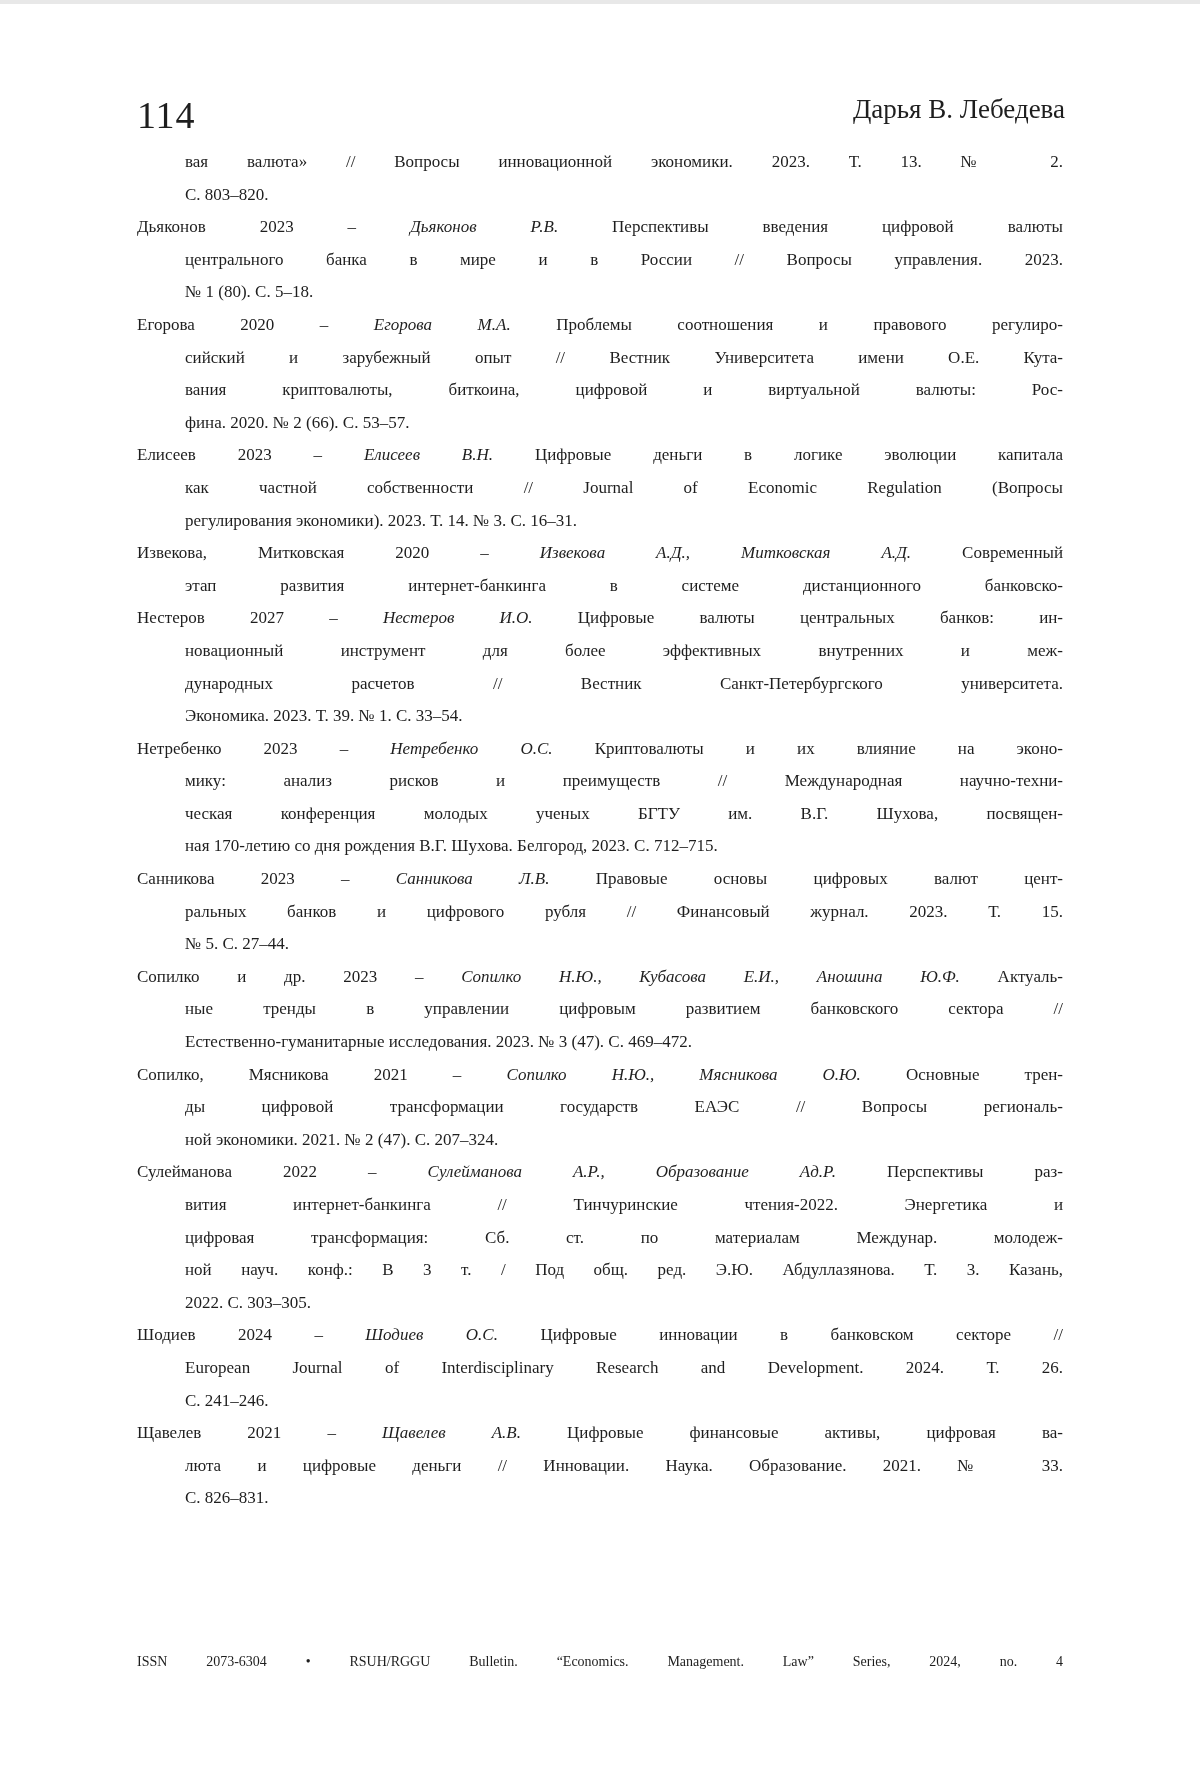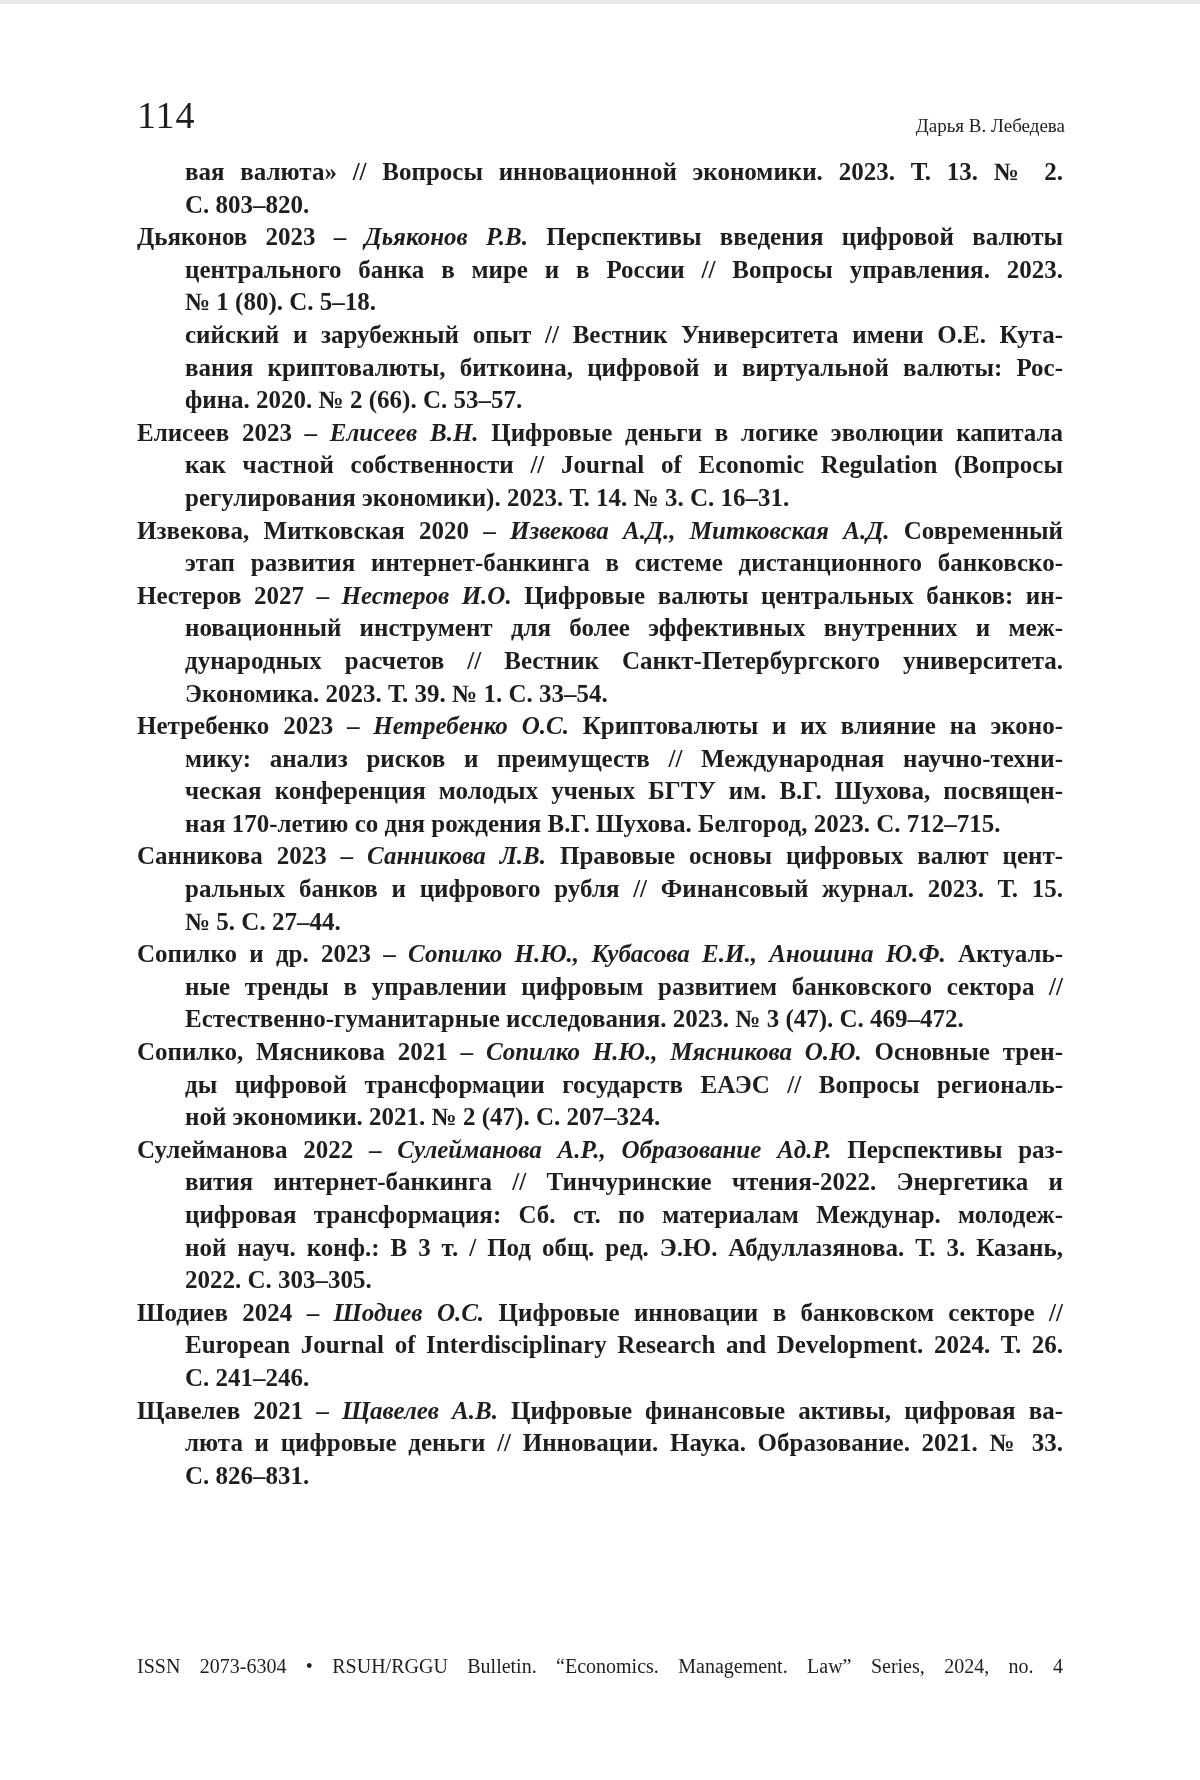--- a/index.html
+++ b/index.html
@@ -17,43 +17,42 @@
     position: absolute;
     left: 137px;
     top: 92px;
     font-size: 38px;
     line-height: 1;
     letter-spacing: 1px;
   }
   #running-author {
     position: absolute;
     right: 135px;
-    top: 112px;
-    font-size: 19px;
+    top: 92px;
+    font-size: 27px;
     line-height: 1;
   }
   #refs {
     position: absolute;
     left: 137px;
-    top: 152px;
+    top: 142px;
     width: 926px;
-    font-size: 25px;
-    font-weight: bold;
+    font-size: 17px;
   }
   .ref { padding-left: 48px; }
   .ref .line { line-height: 32.6px; }
   .ref .line.first { margin-left: -48px; }
   .line.j { text-align: justify; text-align-last: justify; }
   em { font-style: italic; }
   #footer {
     position: absolute;
     left: 137px;
     top: 1650px;
     width: 926px;
-    font-size: 20px;
+    font-size: 14px;
     line-height: 1.2;
     text-align: justify;
     text-align-last: justify;
   }
 </style>
 </head>
 <body>
 
 <div id="page">
   <div id="folio">114</div>
@@ -63,20 +62,21 @@
       <div class="ref cont">
         <div class="line j"><span>вая валюта» // Вопросы инновационной экономики. 2023. Т. 13. № 2.</span></div>
         <div class="line"><span>С. 803–820.</span></div>
       </div>
       <div class="ref">
         <div class="line j first"><span>Дьяконов 2023 – </span><em>Дьяконов Р.В.</em><span> Перспективы введения цифровой валюты</span></div>
         <div class="line j"><span>центрального банка в мире и в России // Вопросы управления. 2023.</span></div>
         <div class="line"><span>№ 1 (80). С. 5–18.</span></div>
       </div>
       <div class="ref">
+        <div class="line j first"><span>Егорова 2020 – </span><em>Егорова М.А.</em><span> Проблемы соотношения и правового регулиро-</span></div>
         <div class="line j"><span>сийский и зарубежный опыт // Вестник Университета имени О.Е. Кута-</span></div>
         <div class="line j"><span>вания криптовалюты, биткоина, цифровой и виртуальной валюты: Рос-</span></div>
         <div class="line"><span>фина. 2020. № 2 (66). С. 53–57.</span></div>
       </div>
       <div class="ref">
         <div class="line j first"><span>Елисеев 2023 – </span><em>Елисеев В.Н.</em><span> Цифровые деньги в логике эволюции капитала</span></div>
         <div class="line j"><span>как частной собственности // Journal of Economic Regulation (Вопросы</span></div>
         <div class="line"><span>регулирования экономики). 2023. Т. 14. № 3. С. 16–31.</span></div>
       </div>
       <div class="ref">

